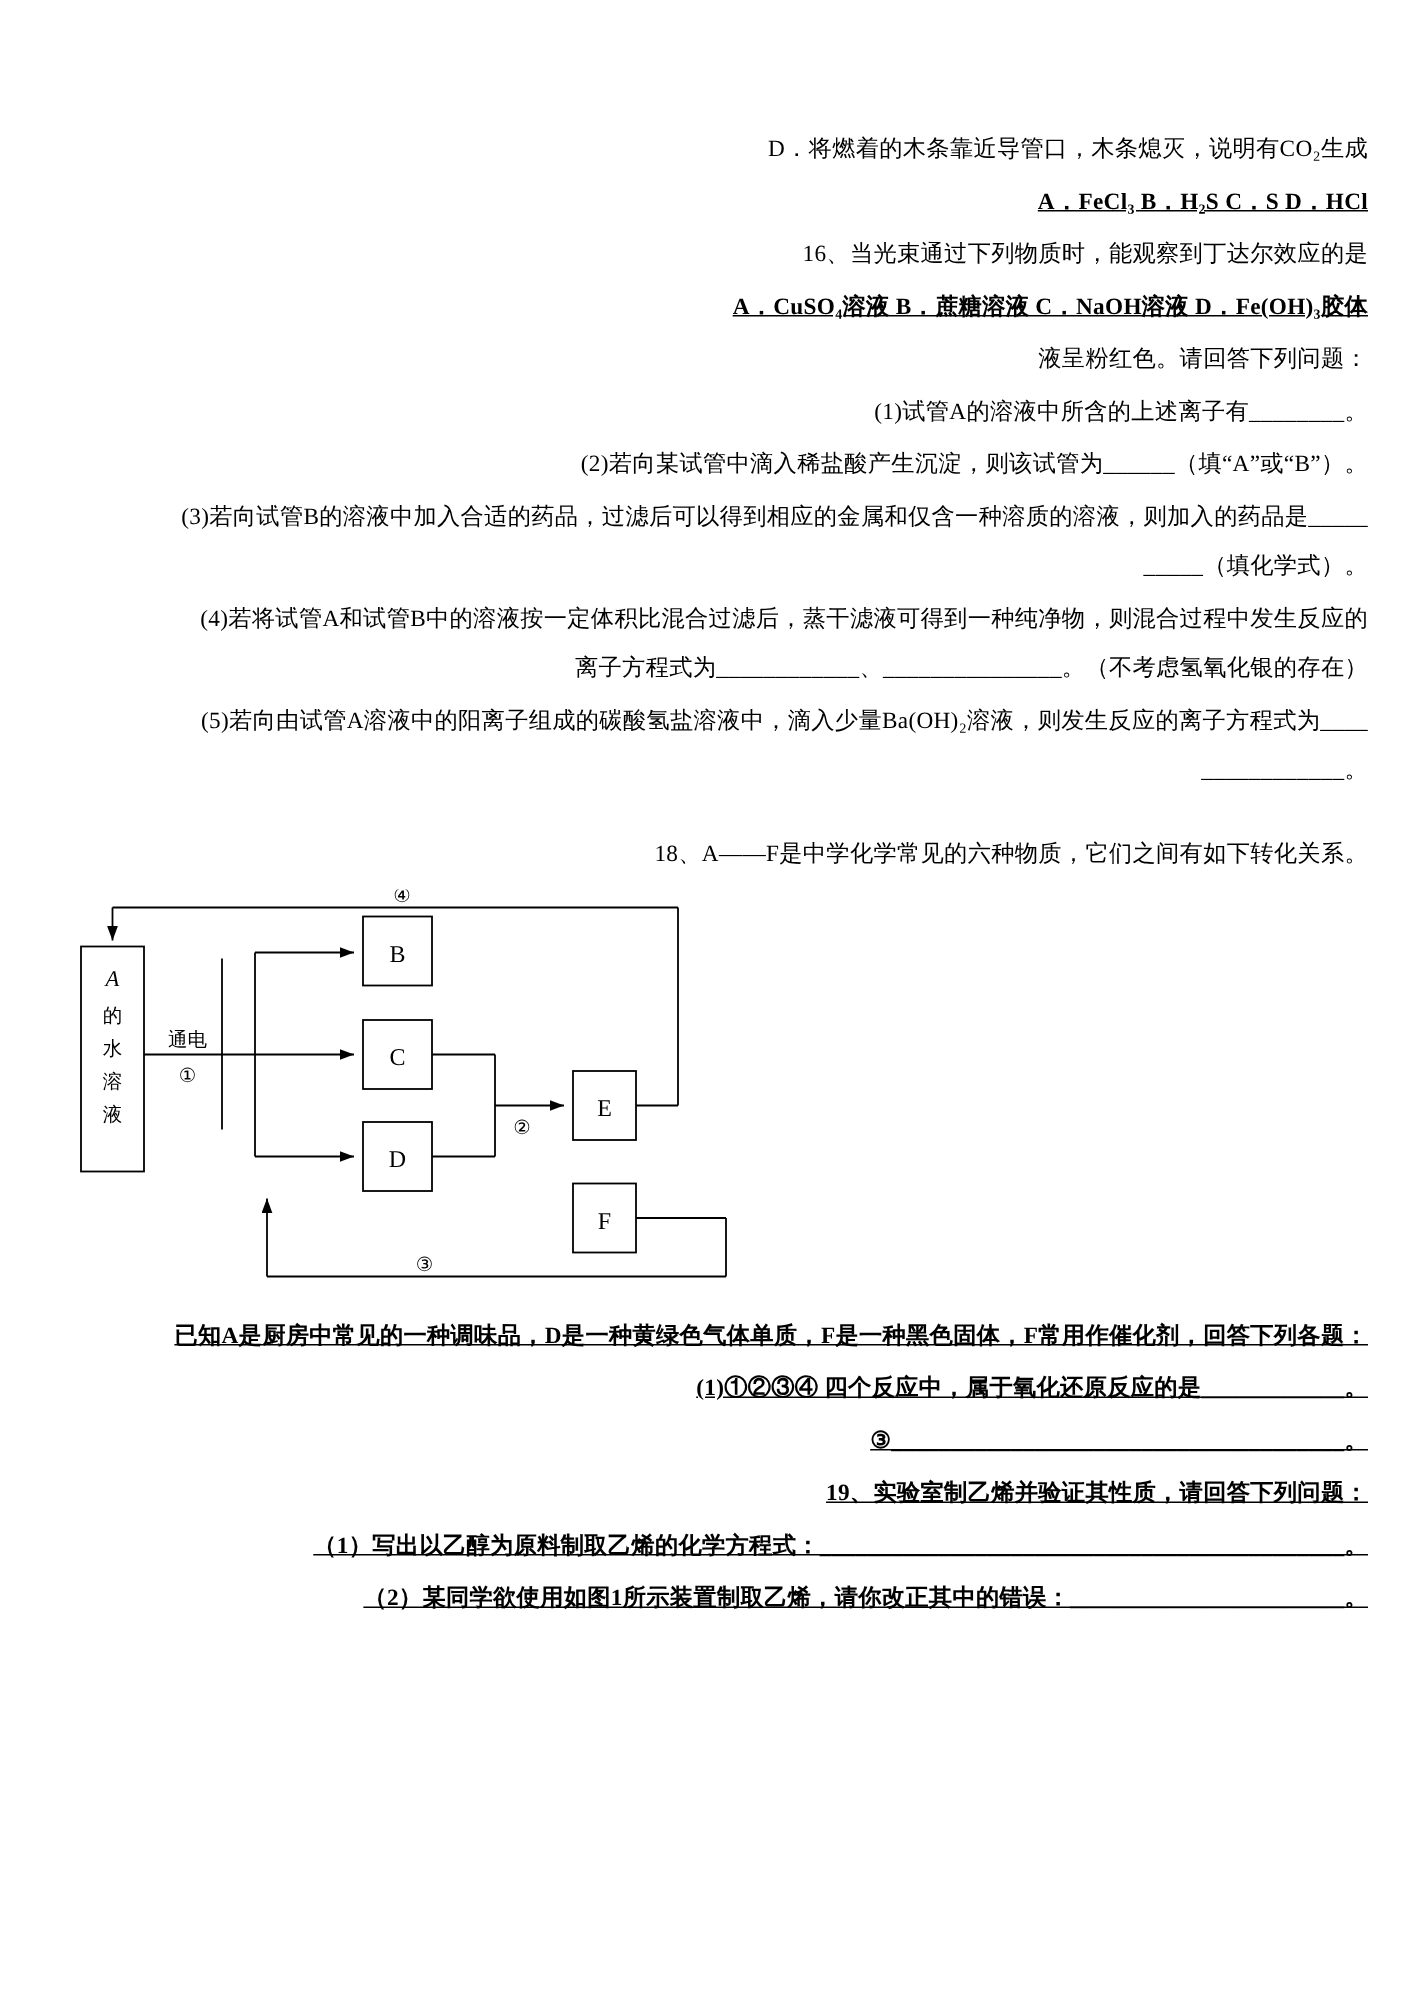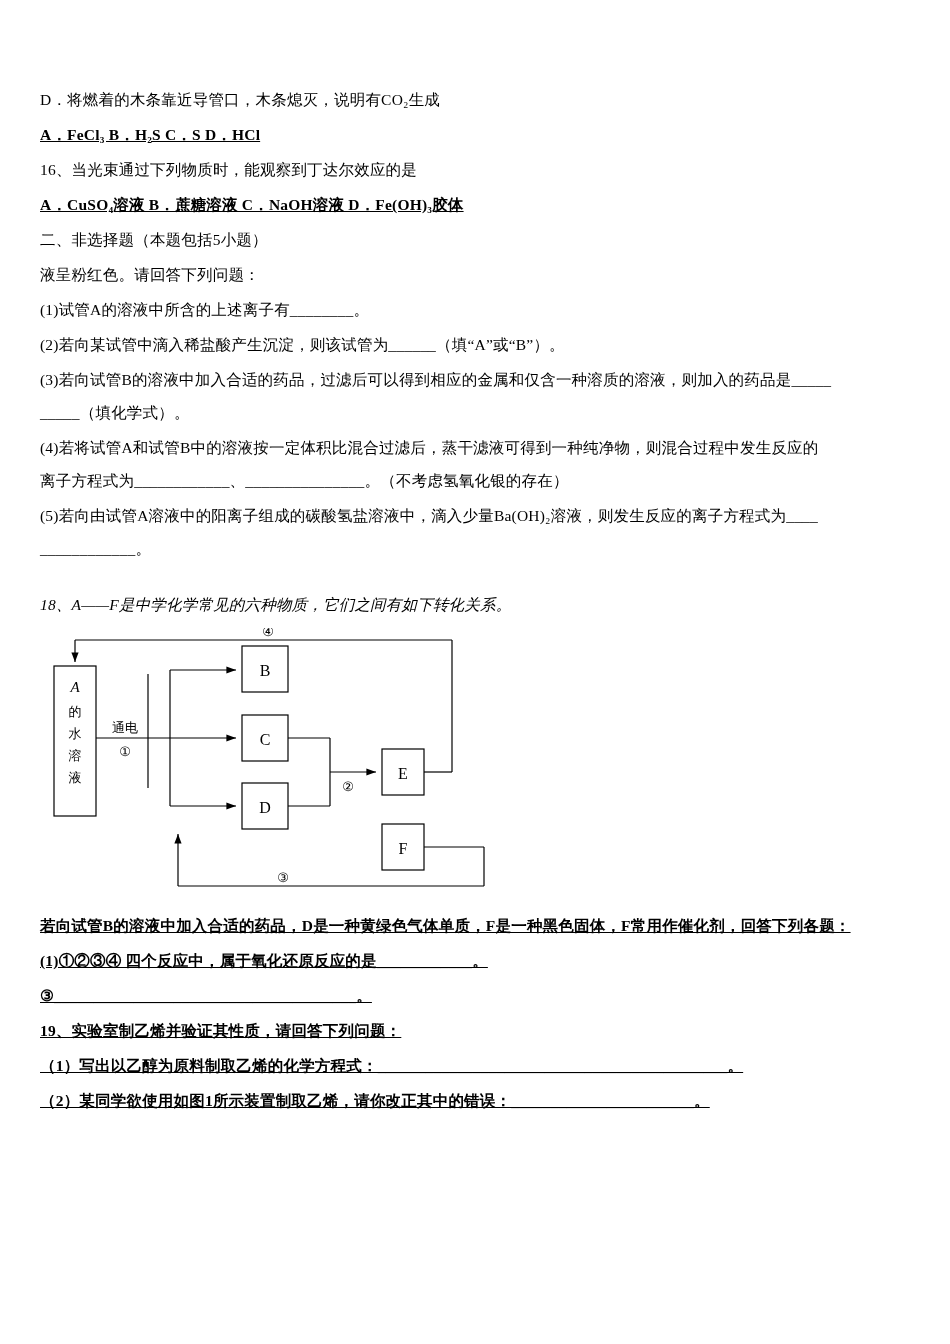--- a/index.html
+++ b/index.html
@@ -14,20 +14,21 @@
     color: #000;
     position: relative;
     overflow: hidden;
   }
   .page {
     position: absolute;
     left: 0; top: 0;
     width: 950px;
     height: 1344px;
     padding: 0;
+    text-align: right;
   }
   .content {
     position: absolute;
     left: 40px;
     top: 88px;
     width: 872px;
   }
   .line {
     font-size: 15.5px;
     line-height: 1.55;
@@ -57,37 +58,36 @@
 
     <p class="line">D．将燃着的木条靠近导管口，木条熄灭，说明有CO₂生成</p>
 
 
     <p class="line b">A．FeCl₃  B．H₂S  C．S  D．HCl</p>
 
     <p class="line">16、当光束通过下列物质时，能观察到丁达尔效应的是</p>
 
     <p class="line b">A．CuSO₄溶液   B．蔗糖溶液   C．NaOH溶液   D．Fe(OH)₃胶体</p>
 
-    <p class="line sect-title">二、非选择题（本题包括5小题）</p>
 
     <p class="line">液呈粉红色。请回答下列问题：</p>
 
     <p class="line">(1)试管A的溶液中所含的上述离子有________。</p>
     <p class="line">(2)若向某试管中滴入稀盐酸产生沉淀，则该试管为______（填“A”或“B”）。</p>
 
     <p class="line tight">(3)若向试管B的溶液中加入合适的药品，过滤后可以得到相应的金属和仅含一种溶质的溶液，则加入的药品是_____</p>
     <p class="line">_____（填化学式）。</p>
 
     <p class="line tight">(4)若将试管A和试管B中的溶液按一定体积比混合过滤后，蒸干滤液可得到一种纯净物，则混合过程中发生反应的</p>
     <p class="line">离子方程式为____________、_______________。（不考虑氢氧化银的存在）</p>
 
     <p class="line tight">(5)若向由试管A溶液中的阳离子组成的碳酸氢盐溶液中，滴入少量Ba(OH)₂溶液，则发生反应的离子方程式为____</p>
     <p class="line">____________。</p>
 
-    <p class="line" style="margin-top:32px;font-style:italic;">18、A——F是中学化学常见的六种物质，它们之间有如下转化关系。</p>
+    <p class="line" style="margin-top:32px;">18、A——F是中学化学常见的六种物质，它们之间有如下转化关系。</p>
 
     <div class="diagram-wrap">
       <svg width="520" height="276" viewBox="0 0 520 276">
         <defs>
           <marker id="ah" markerWidth="9" markerHeight="9" refX="8" refY="3" orient="auto" markerUnits="strokeWidth">
             <path d="M0,0 L8,3 L0,6 z" fill="#000"></path>
           </marker>
         </defs>
 
         <rect x="14" y="38" width="42" height="150" fill="none" stroke="#000" stroke-width="1.2"></rect>
@@ -141,21 +141,21 @@
         <text x="225" y="185" font-family="'Liberation Serif',serif" font-size="16" text-anchor="middle">D</text>
         <text x="363" y="151" font-family="'Liberation Serif',serif" font-size="16" text-anchor="middle">E</text>
         <text x="363" y="226" font-family="'Liberation Serif',serif" font-size="16" text-anchor="middle">F</text>
 
         <text x="308" y="163" font-family="'Liberation Serif',serif" font-size="13" text-anchor="middle">②</text>
         <text x="243" y="254" font-family="'Liberation Serif',serif" font-size="13" text-anchor="middle">③</text>
         <text x="228" y="8" font-family="'Liberation Serif',serif" font-size="13" text-anchor="middle">④</text>
       </svg>
     </div>
 
-    <p class="line b after-diagram">若向试管B的溶液中加入合适的药品，D是一种黄绿色气体单质，F是一种黑色固体，F常用作催化剂，回答下列各题：</p>
+    <p class="line b after-diagram">已知A是厨房中常见的一种调味品，D是一种黄绿色气体单质，F是一种黑色固体，F常用作催化剂，回答下列各题：</p>
     <p class="line b">(1)①②③④ 四个反应中，属于氧化还原反应的是____________。</p>
     <p class="line b">③______________________________________。</p>
 
     <p class="line b" style="margin-top:7px;">19、实验室制乙烯并验证其性质，请回答下列问题：</p>
     <p class="line b">（1）写出以乙醇为原料制取乙烯的化学方程式：____________________________________________。</p>
     <p class="line b">（2）某同学欲使用如图1所示装置制取乙烯，请你改正其中的错误：_______________________。</p>
 
   </div>
 </div>
 

